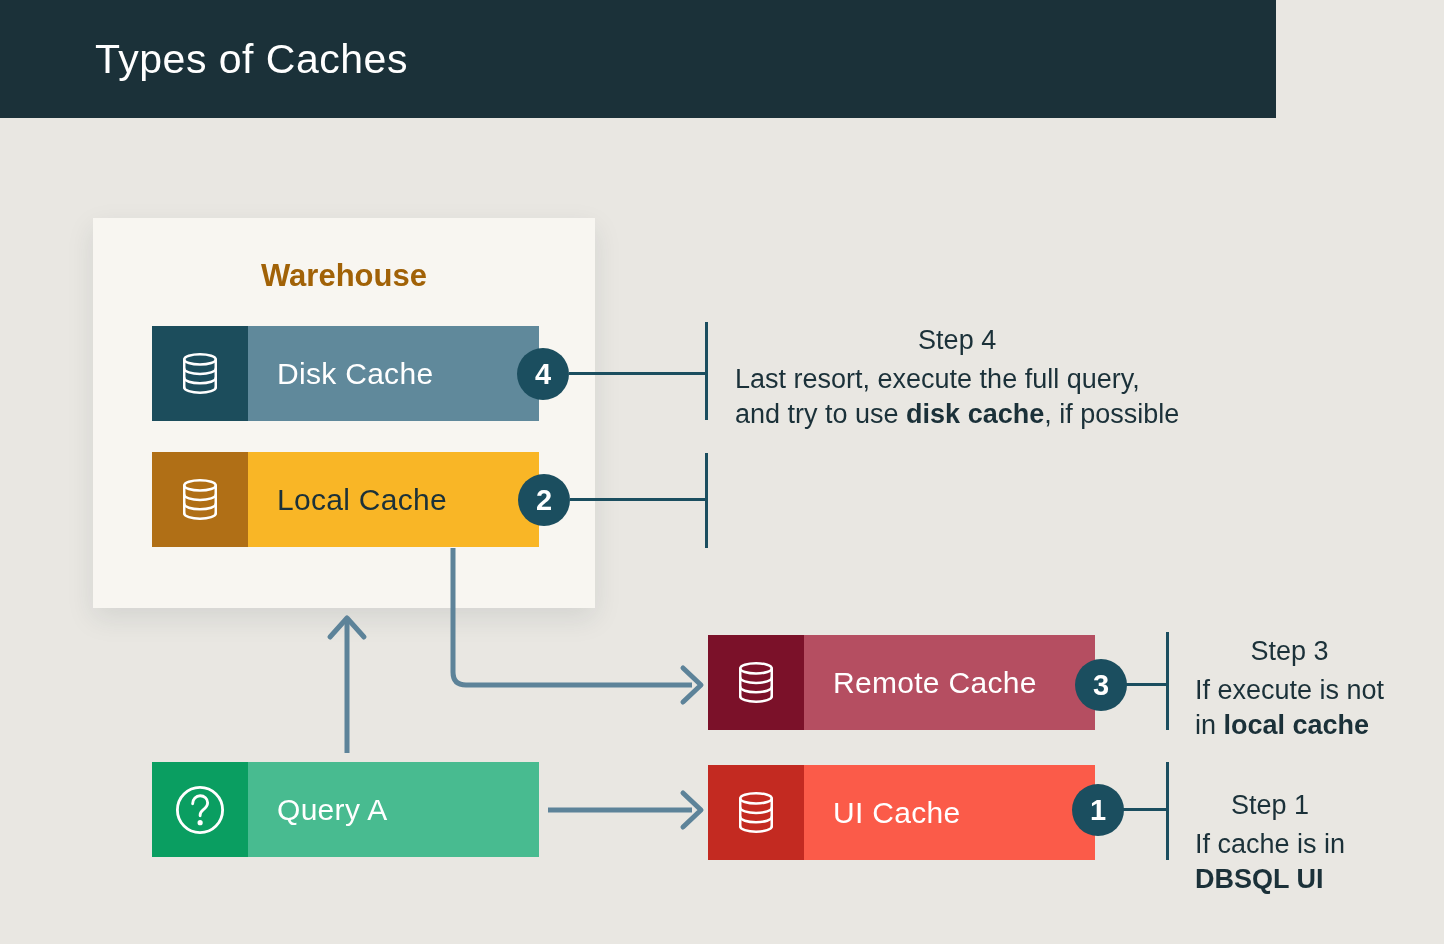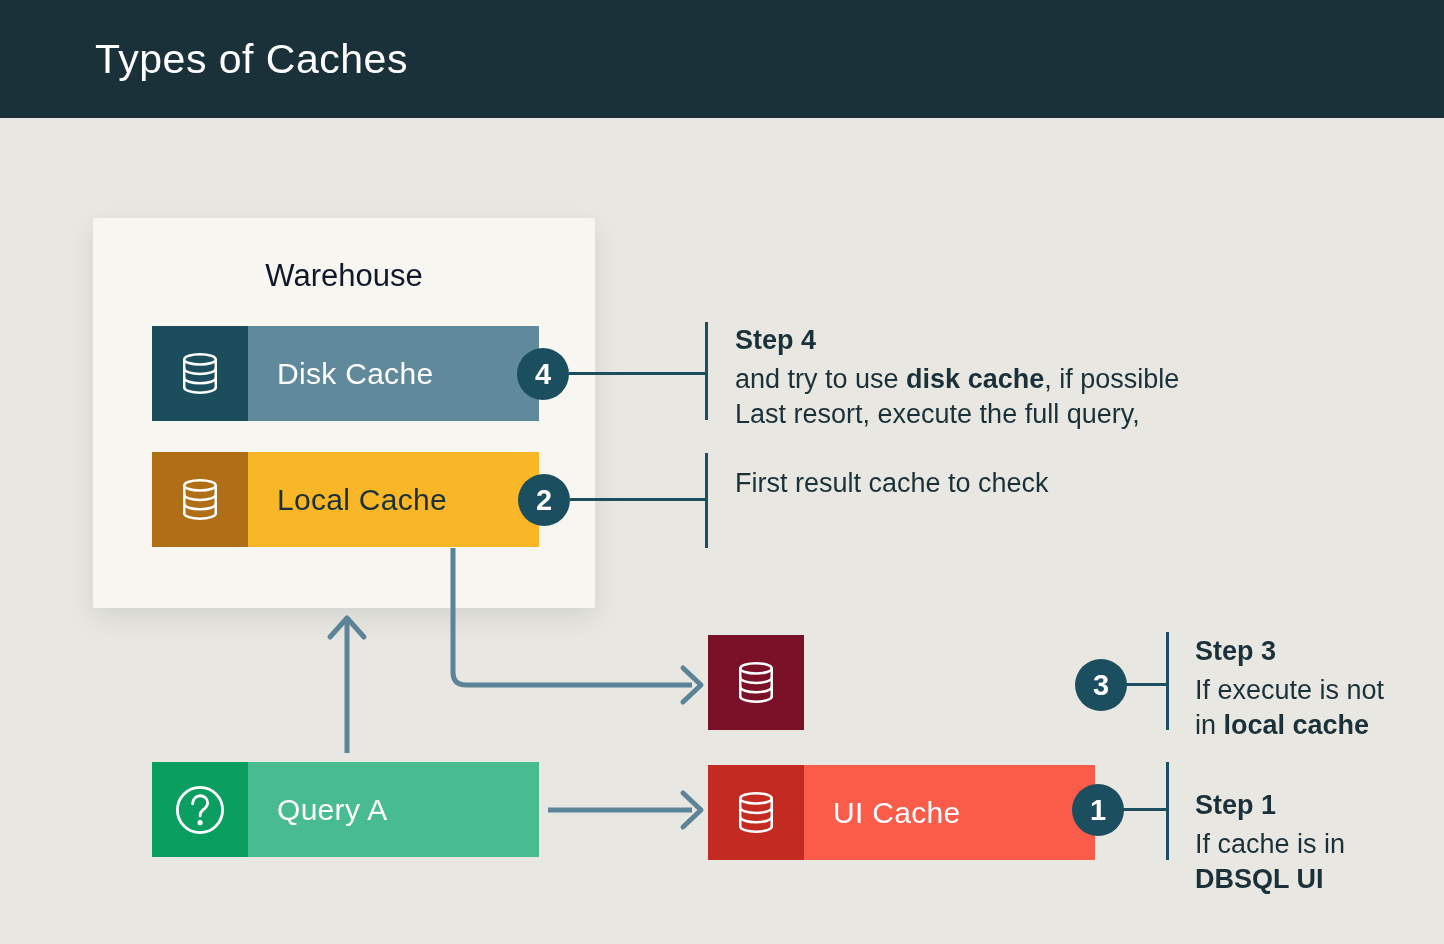--- a/index.html
+++ b/index.html
@@ -3,35 +3,35 @@
 <meta charset="utf-8">
 <style>
   html,body{margin:0;padding:0;}
   body{font-family:"Liberation Sans","DejaVu Sans",sans-serif;}
   .canvas{
     position:relative;width:1444px;height:944px;overflow:hidden;
     background:#e9e7e2;
   }
   
   .header{
-    position:absolute;left:0;top:0;width:1444px;height:118px;
+    position:absolute;left:0;top:0;width:1276px;height:118px;
     background:#1b3139;display:flex;align-items:center;
   }
   .header-title{
     color:#ffffff;font-size:41px;font-weight:500;letter-spacing:.5px;
     padding-left:95px;
   }
   
   .panel{
     position:absolute;left:93px;top:218px;width:502px;height:390px;
     background:#f8f6f1;box-shadow:0 10px 26px rgba(27,49,57,.10);
   }
   .panel-title{
     position:absolute;left:93px;top:258px;width:502px;text-align:center;
-    color:#0f172a;font-size:31px;font-weight:400;
+    color:#a16207;font-size:31px;font-weight:700;
   }
   
   .node{position:absolute;width:387px;height:95px;display:flex;}
   .node-icon{
     width:96px;height:95px;flex:0 0 96px;display:flex;
     align-items:center;justify-content:center;
   }
   .node-icon svg{display:block;}
   .node-bar{
     flex:1;display:flex;align-items:center;padding-left:29px;
@@ -42,21 +42,21 @@
     position:absolute;width:52px;height:52px;border-radius:50%;
     background:#1b4e5f;color:#ffffff;font-size:29px;font-weight:bold;
     display:flex;align-items:center;justify-content:center;
   }
   
   .tick{position:absolute;height:3px;background:#1b4e5f;}
   
   .rule{position:absolute;width:3px;background:#1b4e5f;}
   
   .step{position:absolute;color:#1b3139;font-size:27px;line-height:35px;}
-  .step-title{font-weight:bold;margin-bottom:4px;}
+  .step-title{font-weight:normal;margin-bottom:4px;text-align:center;}
   .step b{font-weight:bold;}
   
   .arrows{position:absolute;left:0;top:0;width:1444px;height:944px;pointer-events:none;}
 </style>
 </head>
 <body>
 
 <div class="canvas">
 
   <div class="header">
@@ -114,20 +114,23 @@
   <div class="node" style="left:708px;top:635px">
     <div class="node-icon" style="background-color: rgb(123, 17, 41);">
       <svg width="54" height="54" viewBox="0 0 48 48" fill="none" stroke="#ffffff" stroke-width="2.2" stroke-linecap="round">
         <ellipse cx="24" cy="11" rx="14" ry="4.6"></ellipse>
         <path d="M10 11 V36 M38 11 V36"></path>
         <path d="M10 19.3 a14 4.6 0 0 0 28 0"></path>
         <path d="M10 27.6 a14 4.6 0 0 0 28 0"></path>
         <path d="M10 36 a14 4.6 0 0 0 28 0"></path>
       </svg>
     </div>
+    <div class="node-bar" style="background-color: rgb(181, 78, 97); color: rgb(255, 255, 255);">
+      <span>Remote Cache</span>
+    </div>
   </div>
 
   <div class="node" style="left:152px;top:762px">
     <div class="node-icon" style="background-color: rgb(10, 158, 97);">
       <svg width="62" height="62" viewBox="0 0 48 48" fill="none" stroke="#ffffff" stroke-width="2.2" stroke-linecap="round">
         <circle cx="24" cy="24" r="17.5"></circle>
         <path d="M18.3 19.2 c0-3.8 2.7-6.2 5.8-6.2 c3.3 0 5.8 2.3 5.8 5.4 c0 2.7-1.7 4.1-3.5 5.5 c-1.6 1.2-2.3 2.1-2.3 4 v0.6"></path>
         <circle cx="24.1" cy="33.8" r="2" fill="#ffffff" stroke="none"></circle>
       </svg>
     </div>
@@ -161,26 +164,25 @@
   <div class="tick" style="left:1126px;top:683px;width:41px"></div>
   <div class="tick" style="left:1123px;top:808px;width:44px"></div>
 
   <div class="rule" style="left:705px;top:322px;height:98px"></div>
   <div class="rule" style="left:705px;top:453px;height:95px"></div>
   <div class="rule" style="left:1166px;top:632px;height:98px"></div>
   <div class="rule" style="left:1166px;top:762px;height:98px"></div>
 
   <div class="step" style="left:735px;top:323px">
     <div class="step-title">Step 4</div>
+    <div class="step-line"><span>Last resort, execute the full query,</span><b></b><span></span></div>
     <div class="step-line"><span>and try to use </span><b>disk cache</b><span>, if possible</span></div>
-    <div class="step-line"><span>Last resort, execute the full query,</span><b></b><span></span></div>
   </div>
 
   <div class="step" style="left:735px;top:466px">
-    <div class="step-line"><span>First result cache to check</span><b></b><span></span></div>
   </div>
 
   <div class="step" style="left:1195px;top:634px">
     <div class="step-title">Step 3</div>
     <div class="step-line"><span>If execute is not</span><b></b><span></span></div>
     <div class="step-line"><span>in </span><b>local cache</b><span></span></div>
   </div>
 
   <div class="step" style="left:1195px;top:788px">
     <div class="step-title">Step 1</div>

